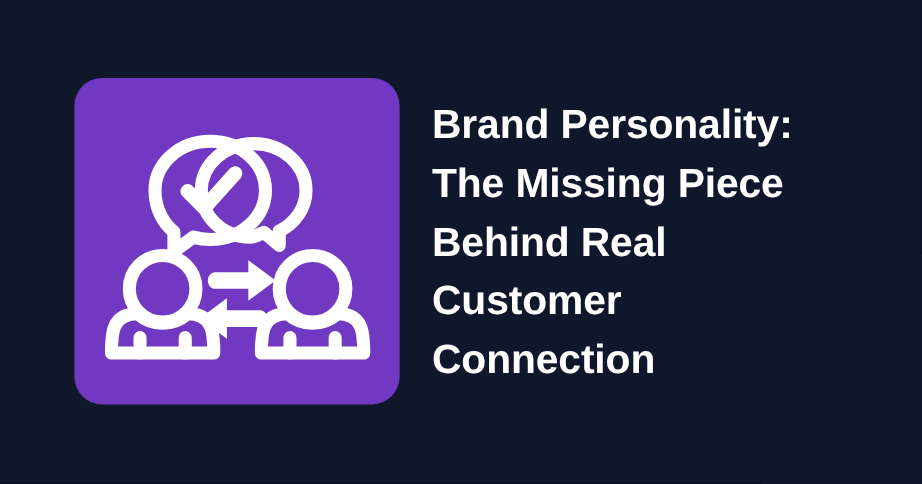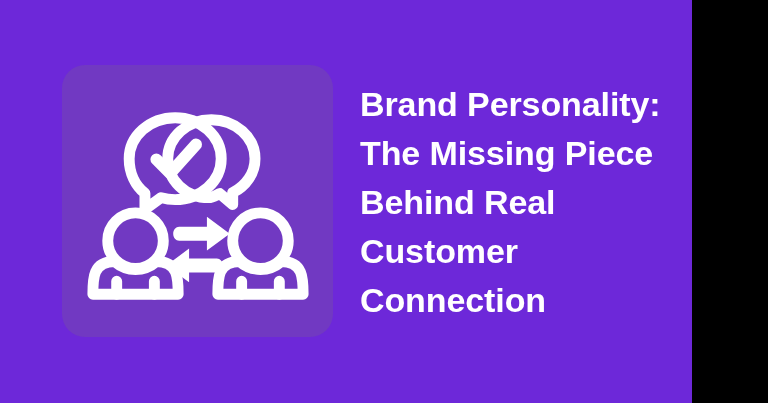--- a/index.html
+++ b/index.html
@@ -8,23 +8,23 @@
   }
   body {
     width: 768px;
     height: 403px;
     background: #000000;
     font-family: "Liberation Sans", sans-serif;
     overflow: hidden;
   }
   #banner {
     position: relative;
-    width: 692px;
+    width: 768px;
     height: 403px;
-    background: #6d28d9;
+    background: #0f172a;
     display: flex;
     flex-direction: row;
     align-items: flex-start;
   }
   
   #icon-card {
     position: absolute;
     left: 62px;
     top: 65px;
     width: 271px;

